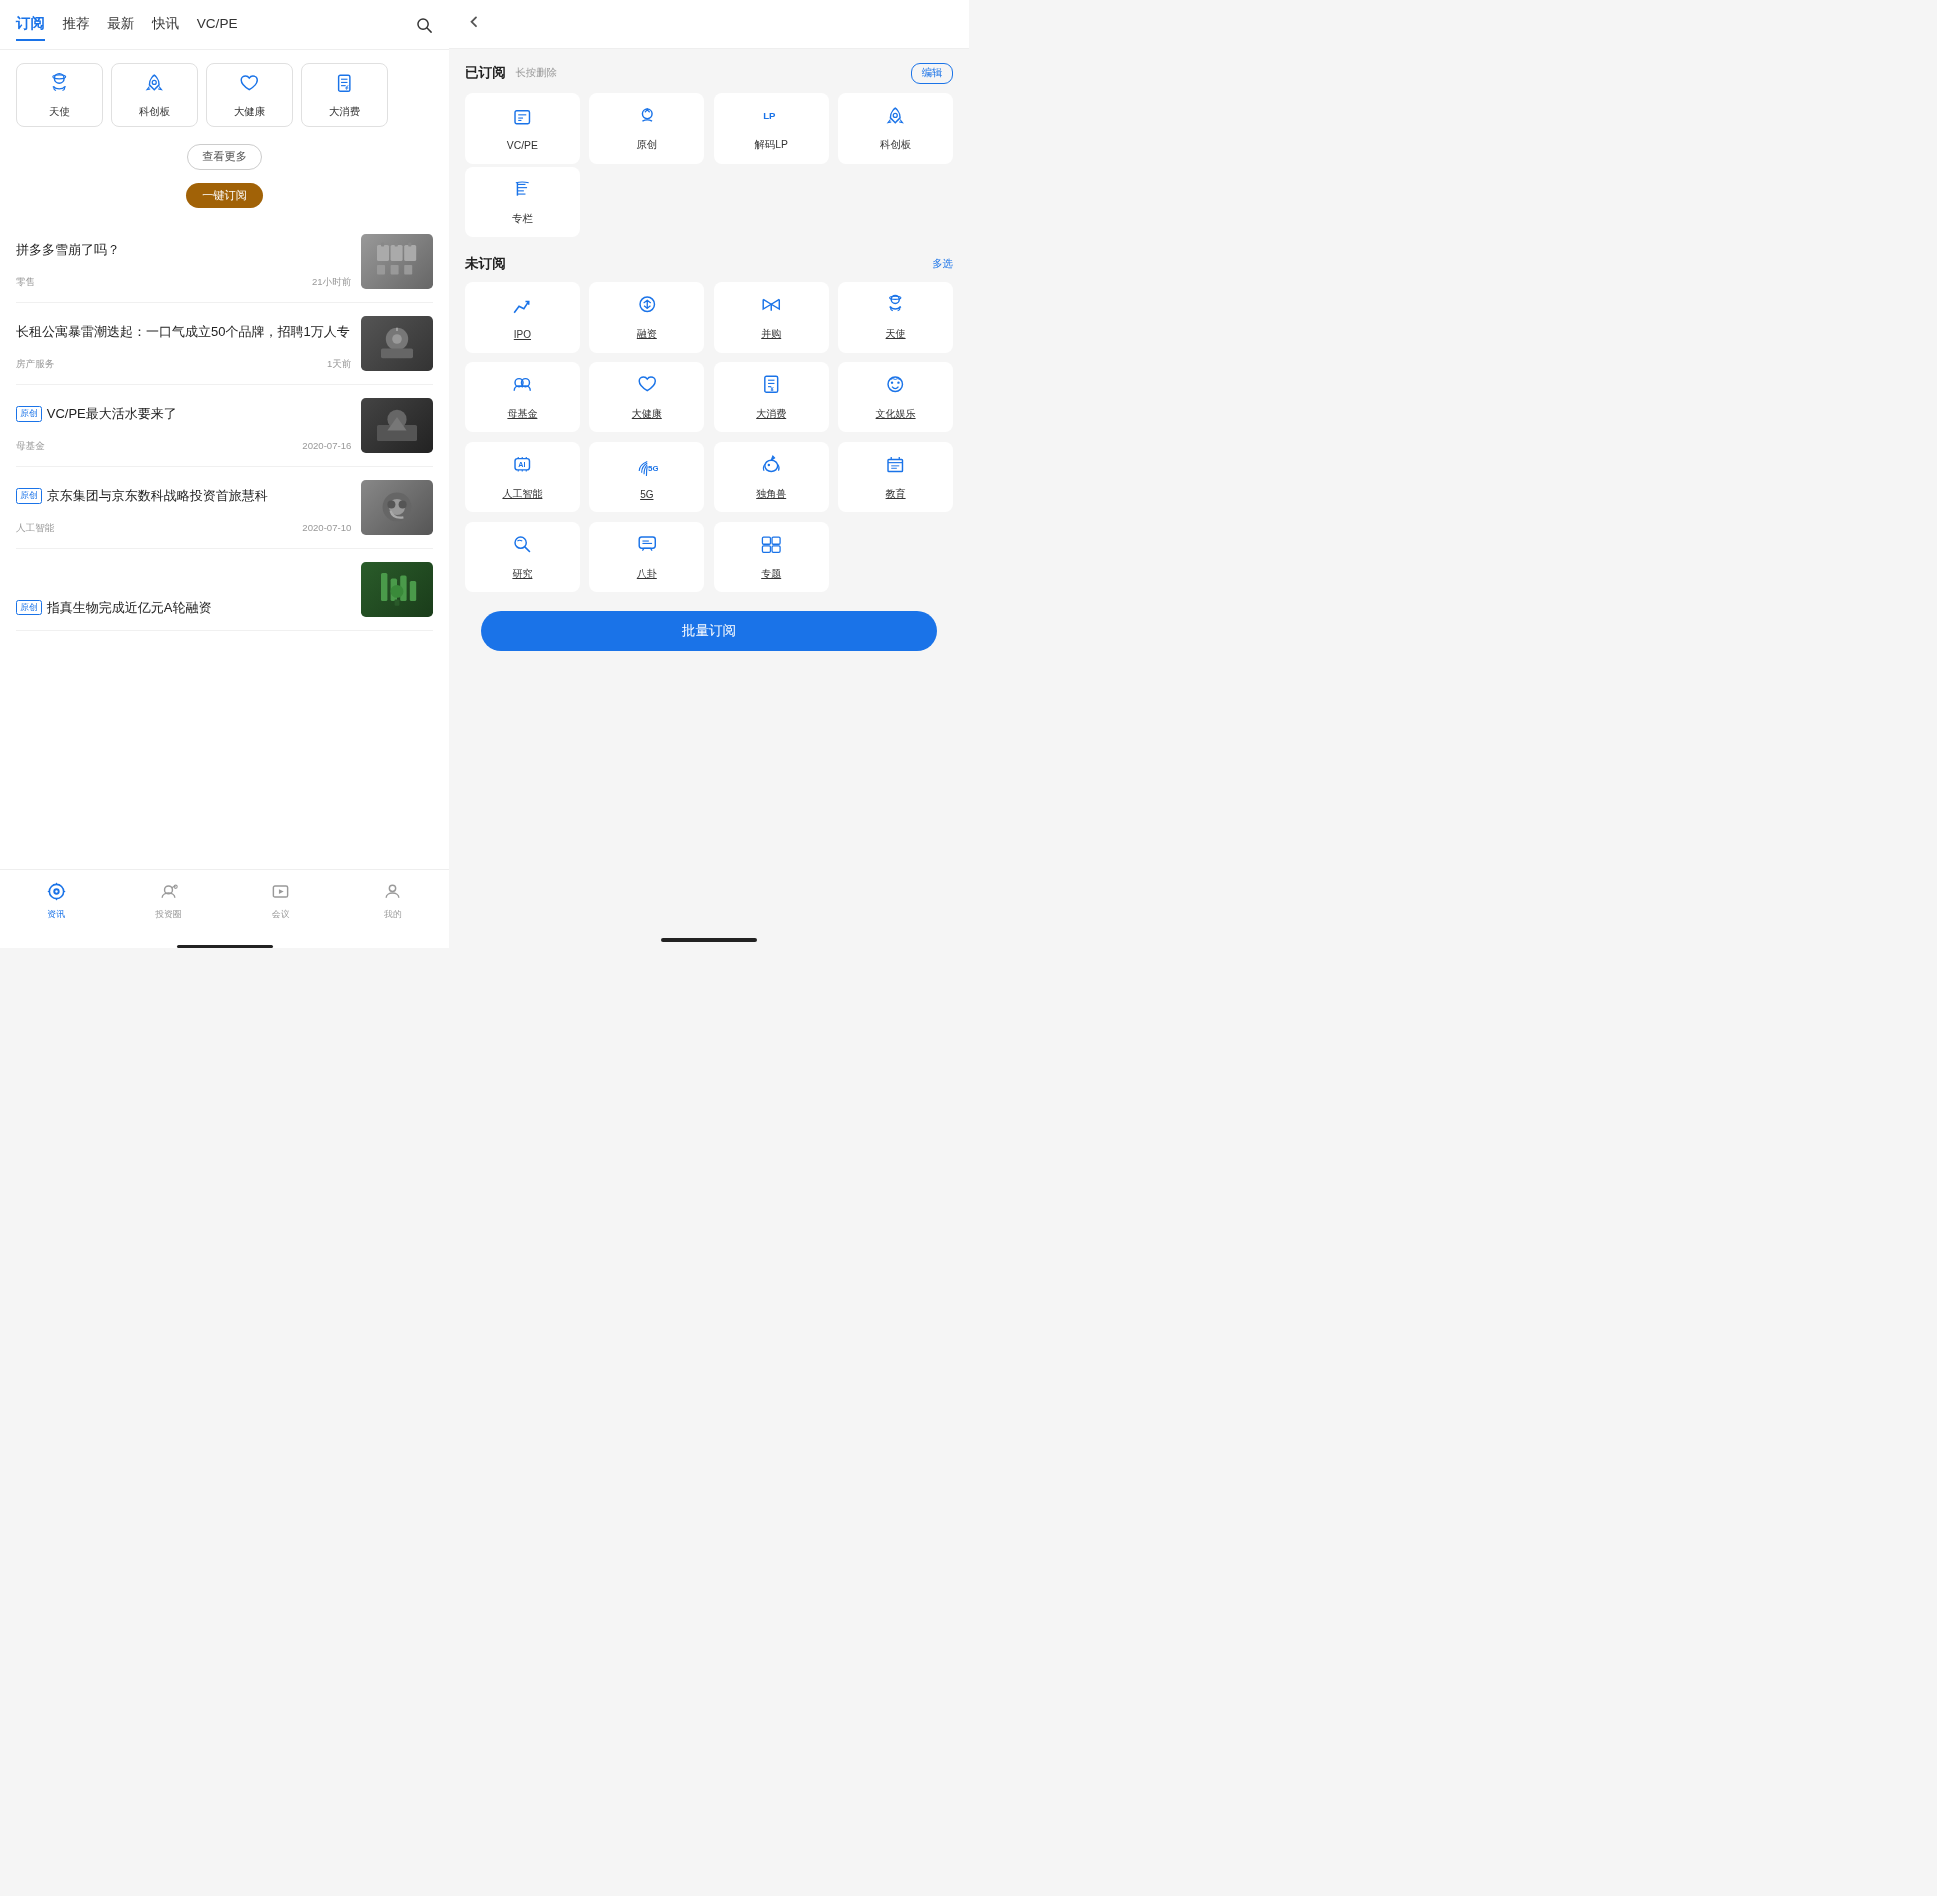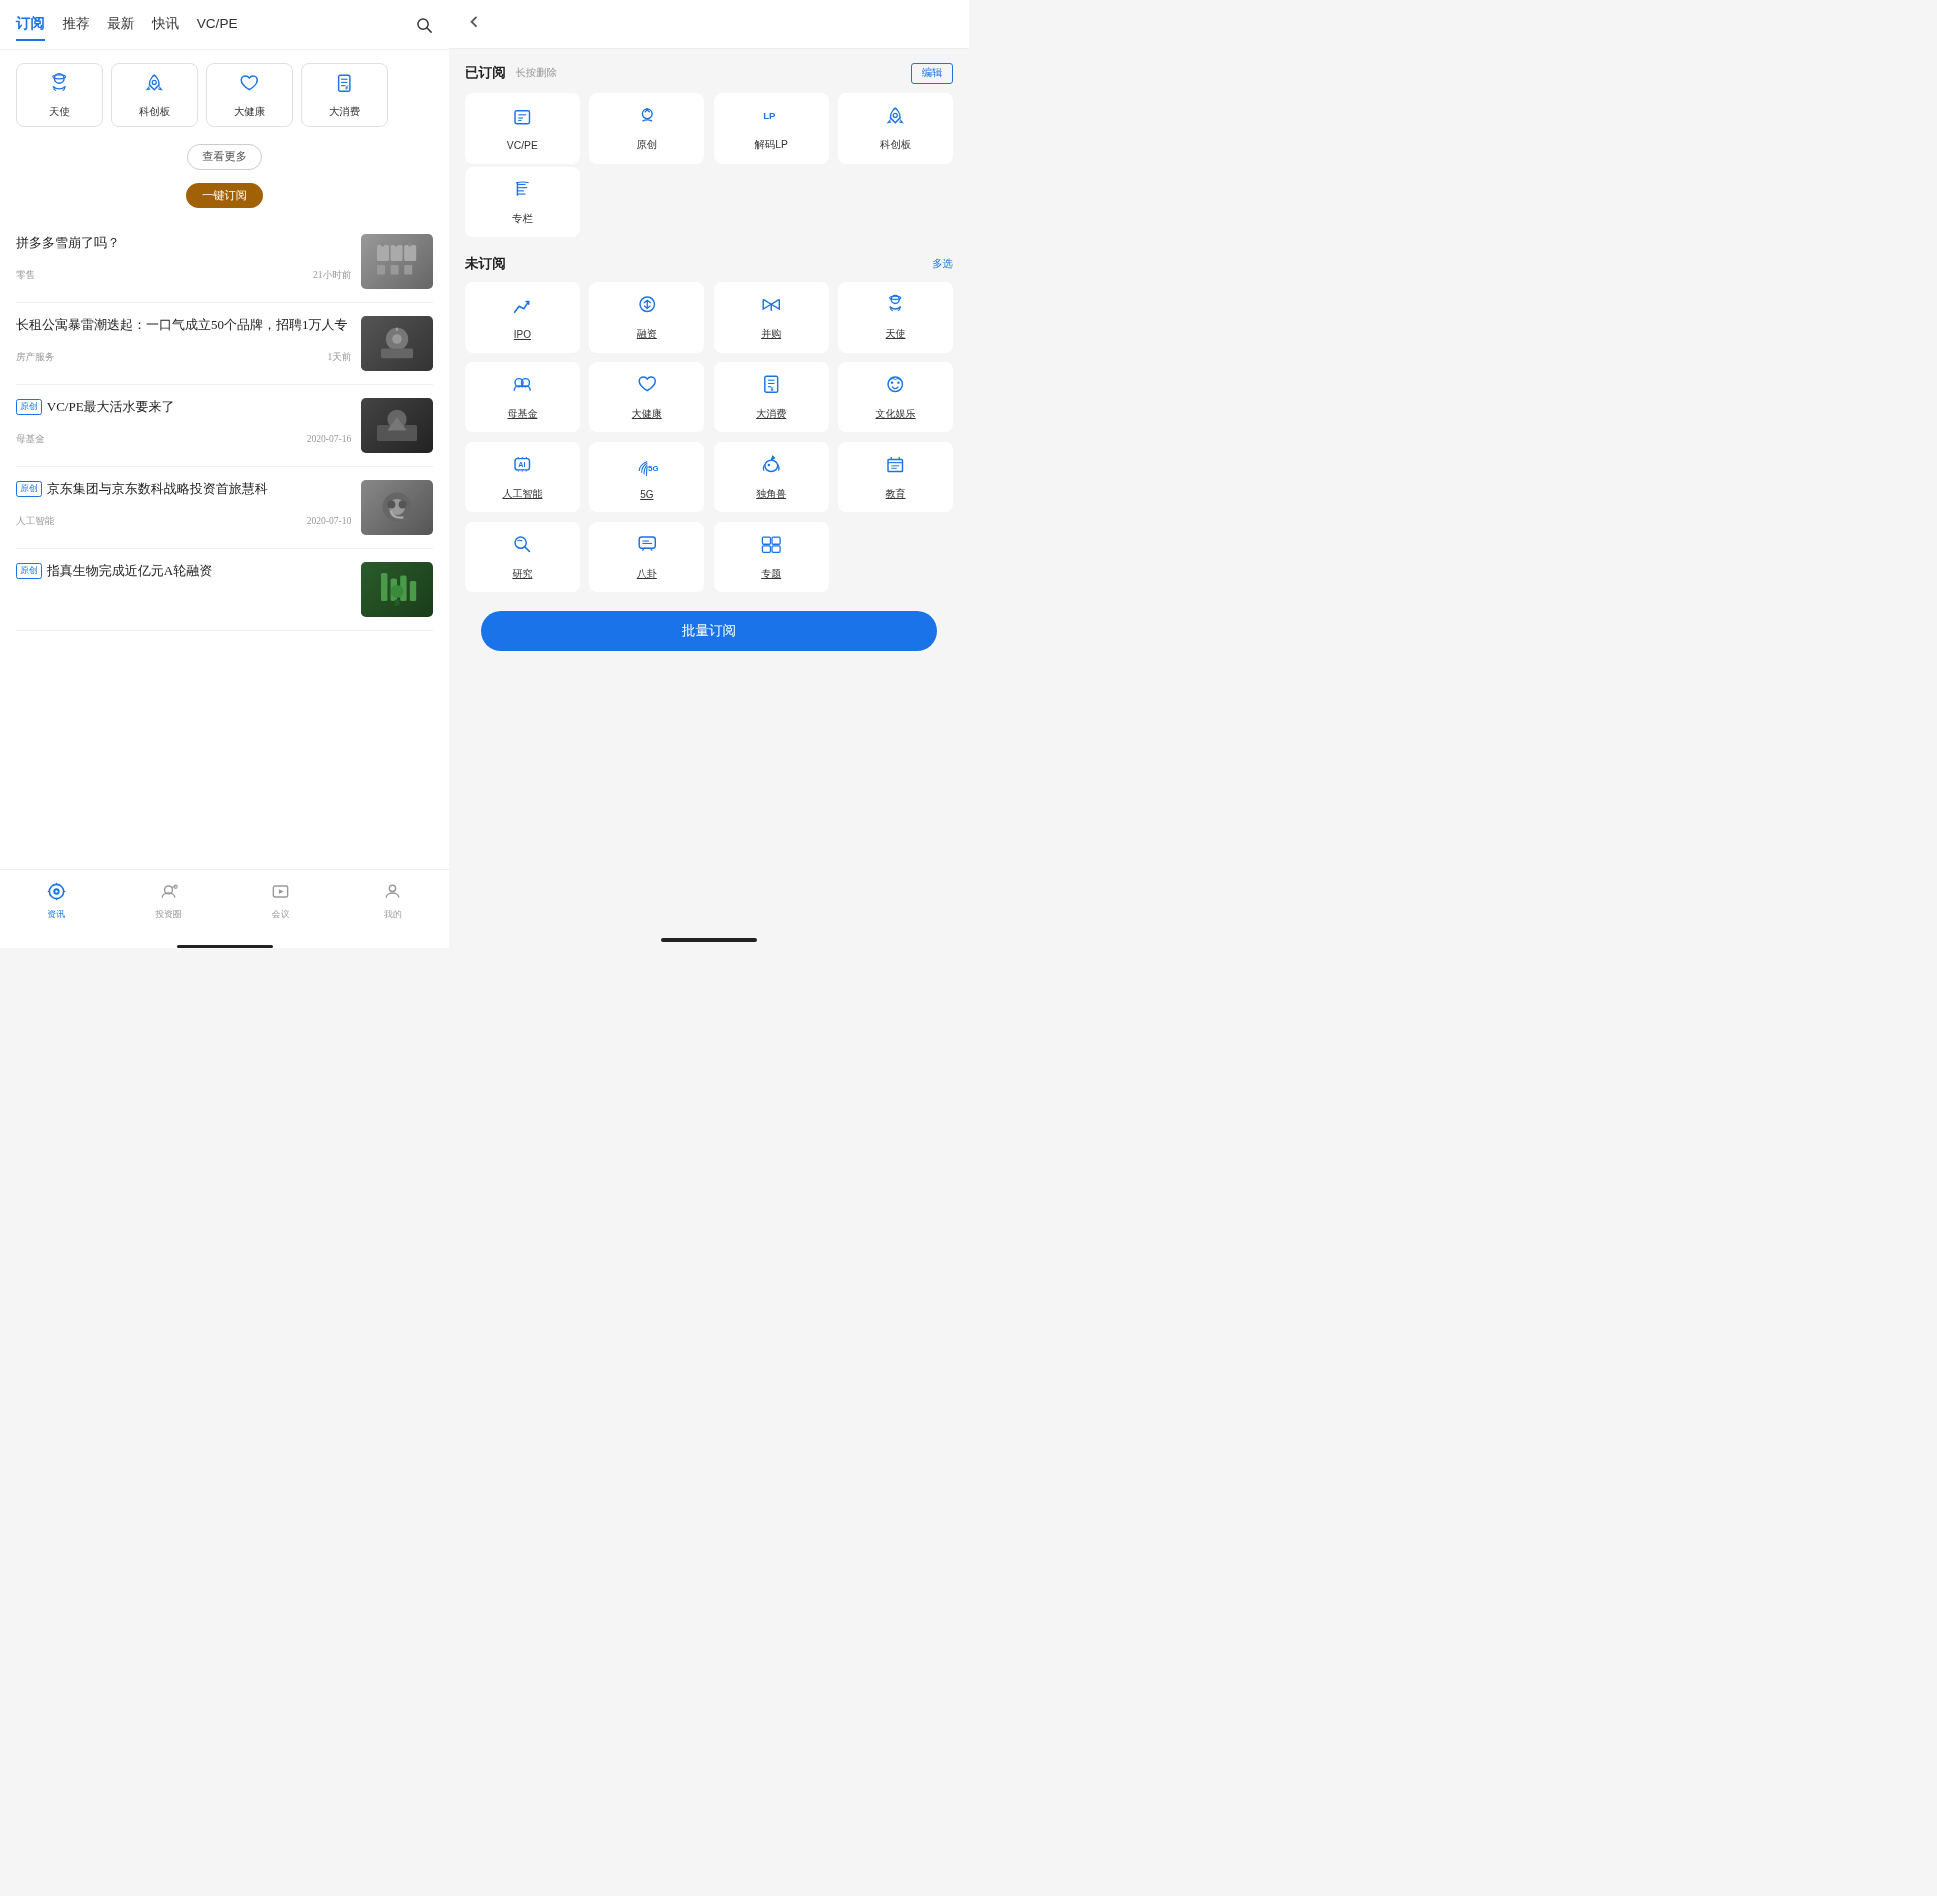--- a/index.html
+++ b/index.html
@@ -114,26 +114,25 @@
     }
 
     
     .news-list {
       flex: 1;
       overflow-y: auto;
       padding: 0 16px;
     }
     .news-item {
       display: flex;
-      align-items: flex-start;
+      align-items: flex-end;
       padding: 13px 0;
       border-bottom: 0.8px solid #f0f0f0;
       gap: 9.6px;
       cursor: pointer;
-      font-family: Liberation Serif, serif;
     }
     .news-content {
       flex: 1;
       display: flex;
       flex-direction: column;
       gap: 4.8px;
     }
     .news-tag-row {
       display: flex;
       align-items: center;
@@ -255,21 +254,21 @@
     }
     .section-hint {
       font-size: 10.4px;
       color: #999;
     }
     .section-action {
       margin-left: auto;
       font-size: 10.4px;
       color: #1a73e8;
       border: 0.8px solid #1a73e8;
-      border-radius: 3px;
+      border-radius: 9px;
       padding: 2.4px 9.6px;
       cursor: pointer;
     }
     .multi-select {
       margin-left: auto;
       font-size: 10.4px;
       color: #1a73e8;
       cursor: pointer;
     }
 

